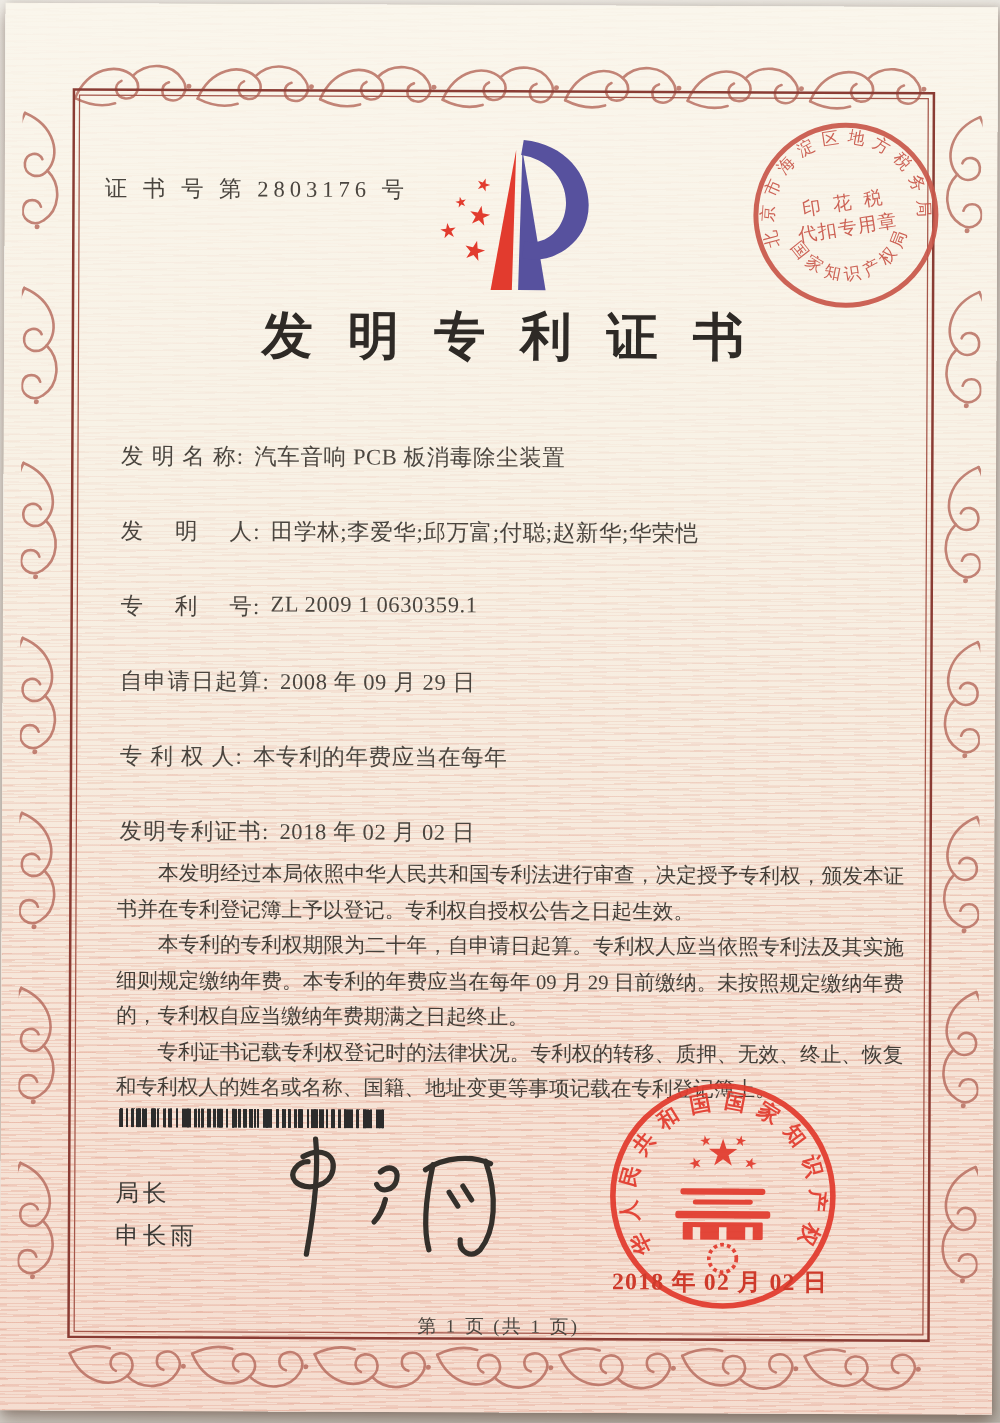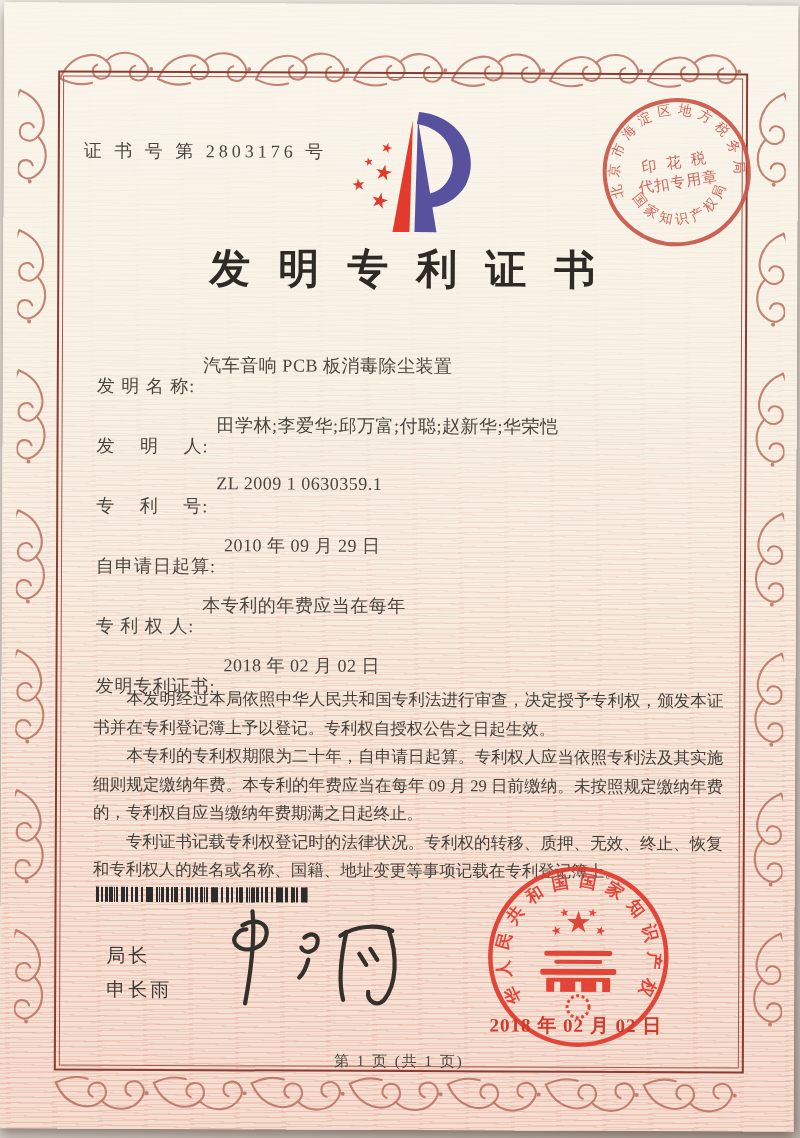--- a/index.html
+++ b/index.html
@@ -40,35 +40,35 @@
   .tax-stamp { position:absolute; left:592px; top:86px; opacity:.92; }
 
   .title {
     position:absolute; left:54px; right:50px; top:238px; text-align:center;
     font-size:41px; font-weight:700; letter-spacing:28px; text-indent:28px;
     color:#2e2a26;
   }
 
   .fields { position:absolute; left:94px; top:350px; right:70px; }
   .field-row { display:flex; height:60px; align-items:flex-start; font-size:18px; color:#4a453f; }
-  .field-label { white-space:pre; letter-spacing:1px;margin-top:21px; }
+  .field-label { white-space:pre; letter-spacing:1px; }
   .field-value { margin-left:8px; letter-spacing:.5px; }
 
   .body-text { position:absolute; left:92px; right:72px; top:682px; font-size:16.5px; line-height:28.5px; color:#443f39; text-align:justify; }
   .body-text p { text-indent:2em; }
 
   .barcode {
     position:absolute; left:95px; top:884px; width:212px; height:15px;
     background:
       repeating-linear-gradient(90deg,#2c2c2c 0 2px, rgba(0,0,0,0) 2px 5px),
       repeating-linear-gradient(90deg,#2c2c2c 0 1.5px, rgba(0,0,0,0) 1.5px 9px),
       repeating-linear-gradient(90deg,#2c2c2c 0 3px, rgba(0,0,0,0) 3px 13px);
   }
 
-  .signer { position:absolute; left:106px; top:936px; font-family:"Liberation Sans", sans-serif; font-size:19px; color:#3d3a36; letter-spacing:3px; line-height:34px; }
+  .signer { position:absolute; left:92px; top:936px; font-family:"Liberation Sans", sans-serif; font-size:19px; color:#3d3a36; letter-spacing:3px; line-height:34px; }
 
   .signature { position:absolute; left:212px; top:898px; }
 
   .seal { position:absolute; left:482px; top:856px; opacity:.93; }
   .seal-date { position:absolute; left:478px; top:1008px; width:196px; text-align:center; color:#ce3a2b; font-size:19px; letter-spacing:1px; font-weight:600; }
 
   .footer { position:absolute; left:54px; right:50px; top:1048px; text-align:center; font-size:15px; color:#4a453f; letter-spacing:2px; }
 
   svg text { font-family:"Liberation Serif", serif; }
 </style>
@@ -185,21 +185,21 @@
     <div class="field-row">
       <span class="field-label">发　 明　 人:</span>
       <span class="field-value">田学林;李爱华;邱万富;付聪;赵新华;华荣恺</span>
     </div>
     <div class="field-row">
       <span class="field-label">专　 利　 号:</span>
       <span class="field-value">ZL 2009 1 0630359.1</span>
     </div>
     <div class="field-row">
       <span class="field-label">自申请日起算:</span>
-      <span class="field-value">2010 年 09 月 29 日</span>
+      <span class="field-value">2008 年 09 月 29 日</span>
     </div>
     <div class="field-row">
       <span class="field-label">专 利 权 人:</span>
       <span class="field-value">本专利的年费应当在每年</span>
     </div>
     <div class="field-row">
       <span class="field-label">发明专利证书:</span>
       <span class="field-value">2018 年 02 月 02 日</span>
     </div>
   </div>

